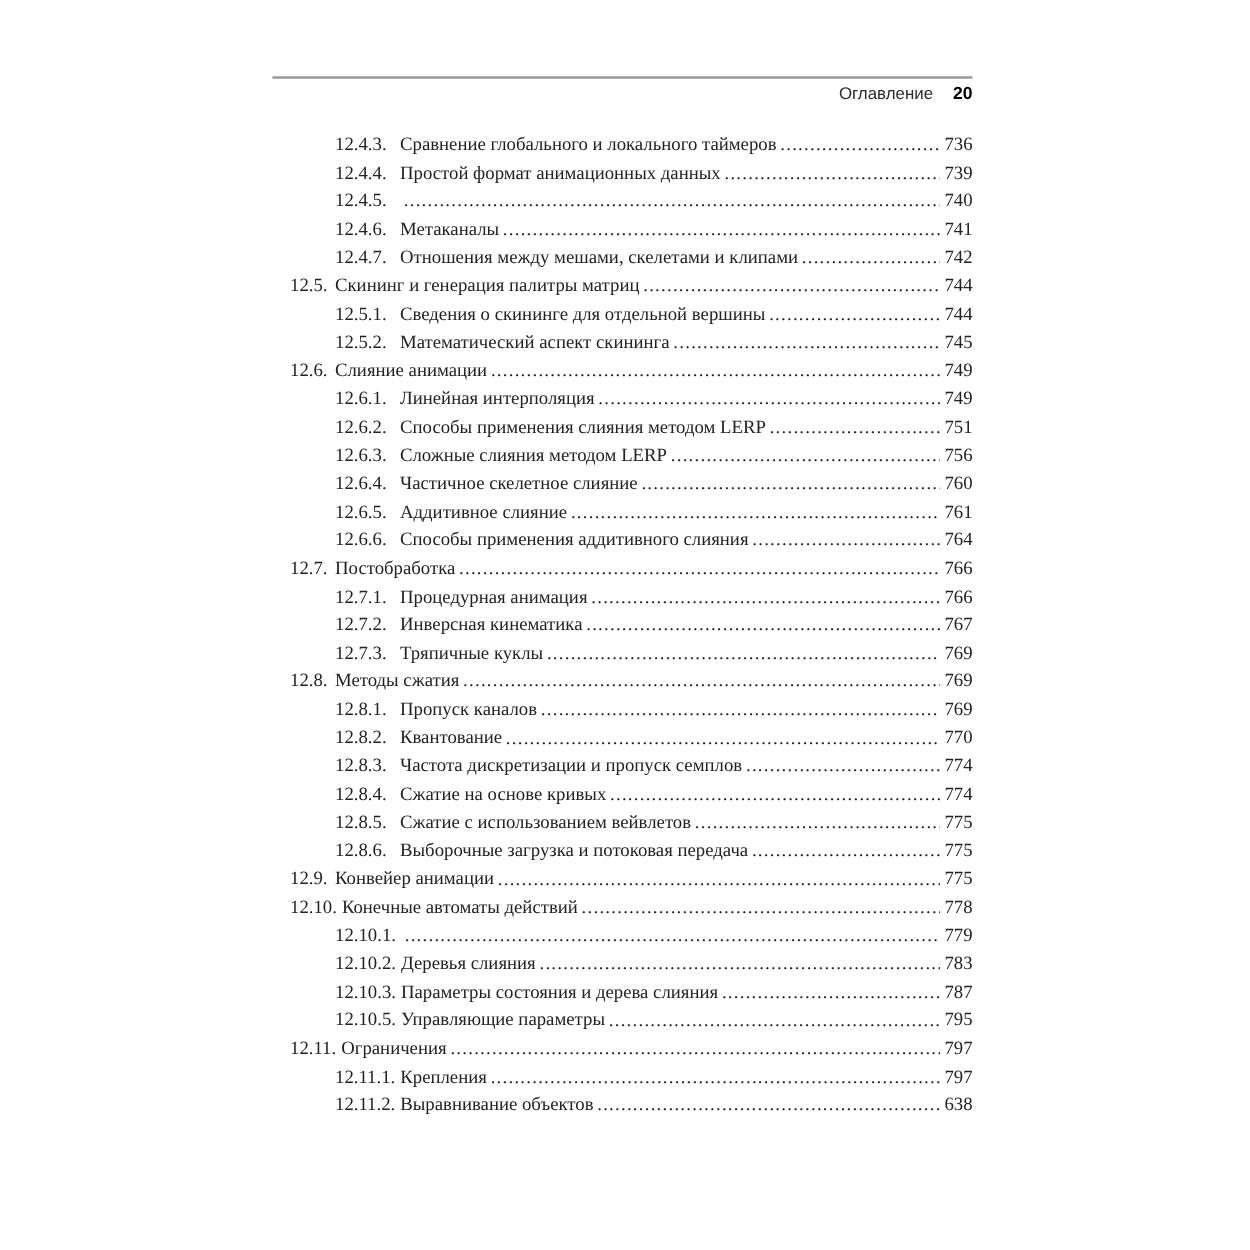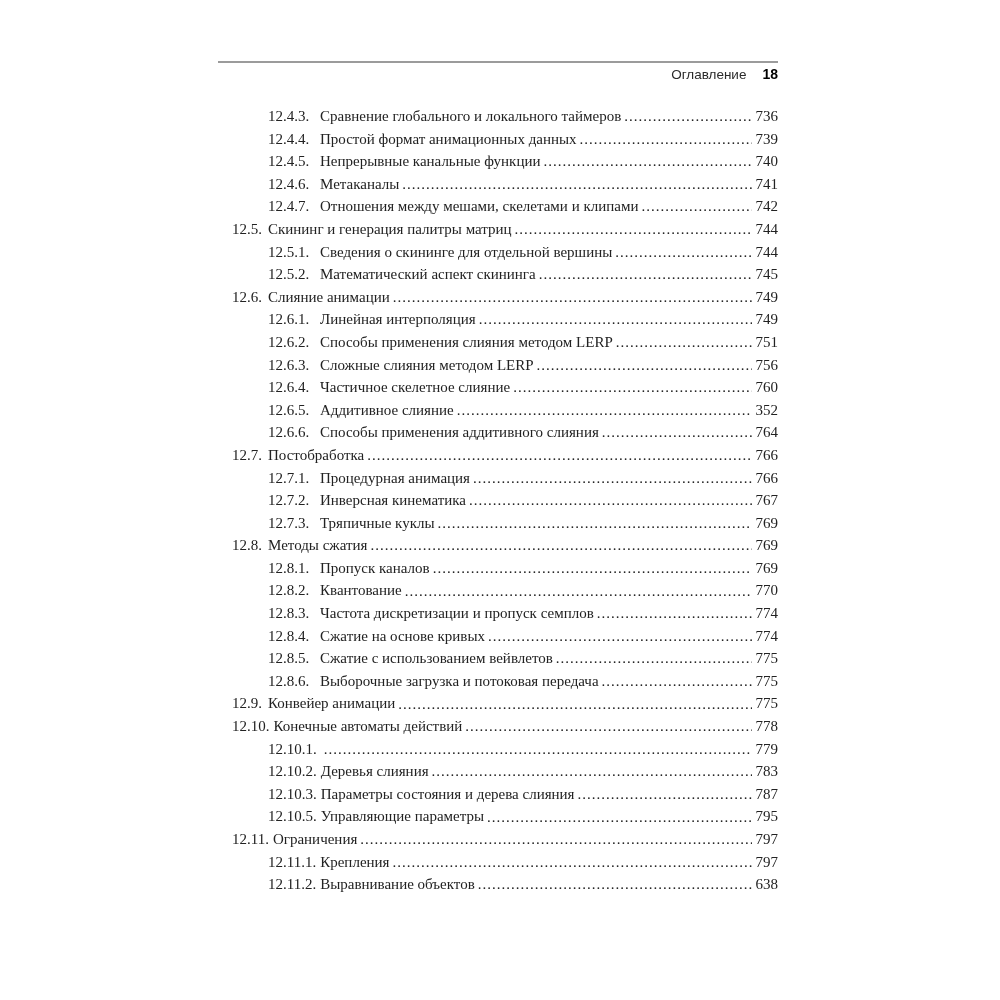--- a/index.html
+++ b/index.html
@@ -89,38 +89,37 @@
     min-width: 26px;
   }
 </style>
 </head>
 <body>
 
 <div class="page">
   <div class="rule"></div>
   <div class="running-head">
     <span class="head-title">Оглавление</span>
-    <span class="head-page">18</span>
+    <span class="head-page">20</span>
   </div>
   <div class="toc" id="toc-list">
       <div class="row lvl3">
     <span class="num">12.4.3.</span>
     <span class="title">Сравнение глобального и локального таймеров</span>
     <span class="dots"></span>
     <span class="pg">736</span>
   </div>
       <div class="row lvl3">
     <span class="num">12.4.4.</span>
     <span class="title">Простой формат анимационных данных</span>
     <span class="dots"></span>
     <span class="pg">739</span>
   </div>
       <div class="row lvl3">
     <span class="num">12.4.5.</span>
-    <span class="title">Непрерывные канальные функции</span>
     <span class="dots"></span>
     <span class="pg">740</span>
   </div>
       <div class="row lvl3">
     <span class="num">12.4.6.</span>
     <span class="title">Метаканалы</span>
     <span class="dots"></span>
     <span class="pg">741</span>
   </div>
       <div class="row lvl3">
@@ -174,21 +173,21 @@
       <div class="row lvl3">
     <span class="num">12.6.4.</span>
     <span class="title">Частичное скелетное слияние</span>
     <span class="dots"></span>
     <span class="pg">760</span>
   </div>
       <div class="row lvl3">
     <span class="num">12.6.5.</span>
     <span class="title">Аддитивное слияние</span>
     <span class="dots"></span>
-    <span class="pg">352</span>
+    <span class="pg">761</span>
   </div>
       <div class="row lvl3">
     <span class="num">12.6.6.</span>
     <span class="title">Способы применения аддитивного слияния</span>
     <span class="dots"></span>
     <span class="pg">764</span>
   </div>
       <div class="row lvl2">
     <span class="num">12.7.</span>
     <span class="title">Постобработка</span>

